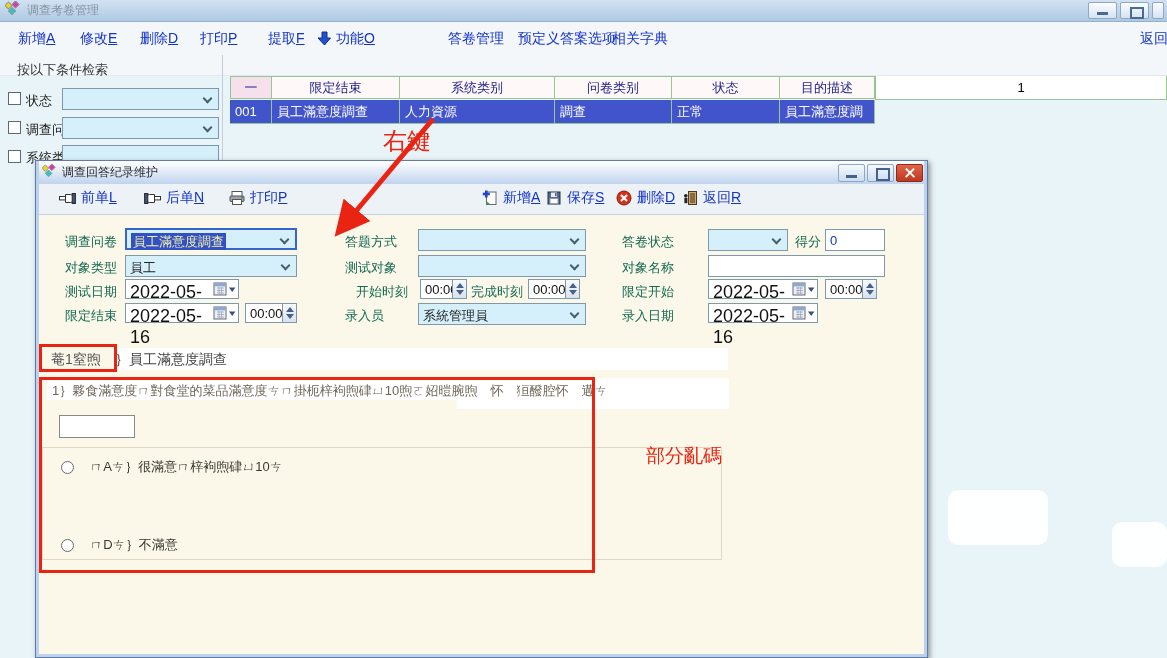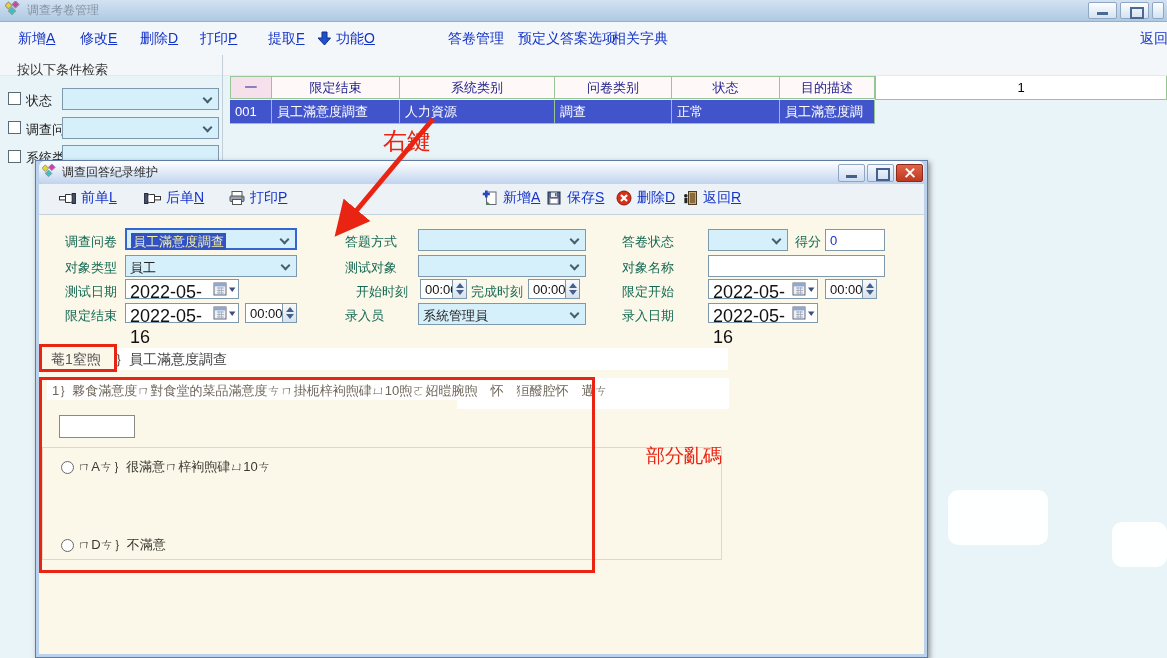--- a/index.html
+++ b/index.html
@@ -45,21 +45,21 @@
     border-right:1px solid #96C596; border-bottom:1px solid #96C596; overflow:hidden; }
   .td.num { background:#fff; color:#000; text-align:center; padding-left:0; border-left:1px solid #96C596; }
 
   .artifact { position:absolute; background:rgba(255,255,255,.92); border-radius:10px; z-index:1; }
 
   
   .dialog { position:absolute; left:35px; top:160px; width:893px; height:498px;
     background:#BCD1EB; border:1px solid #5F7BA6; padding:0 3px 3px 3px;
     box-shadow:2px 2px 5px rgba(50,50,60,.5); z-index:10; display:flex; flex-direction:column; }
   .dlg-titlebar { height:23px; display:flex; align-items:center; padding-left:3px;
-    background:linear-gradient(#FFFFFF,#C0D4EE);border-radius:6px; }
+    background:linear-gradient(#FFFFFF,#C0D4EE); }
   .dlg-titlebar .title { color:#2A2A2A; font-size:12px; margin-left:5px; }
   .dlg-btns { margin-left:auto; display:flex; padding-right:1px; }
   .dlg-btn { width:27px; height:18px; margin-left:2px; border:1px solid #8FA7C3; border-radius:2px;
     background:linear-gradient(#F6FAFE,#CCDCF0); position:relative; }
   .dlg-btn.min::after { content:""; position:absolute; left:7px; right:7px; bottom:3px; height:3px; background:#44618E; }
   .dlg-btn.max::after { content:""; position:absolute; left:8px; top:3px; width:10px; height:9px; border:2px solid #44618E; }
   .dlg-btn.close { background:linear-gradient(#E4englis6a4a,#C23A22); background:linear-gradient(#E0654A,#BE3820); border-color:#8E2817; }
   .dlg-btn.close::before, .dlg-btn.close::after { content:""; position:absolute; left:50%; top:50%; width:12px; height:2.4px;
     background:#fff; }
   .dlg-btn.close::before { transform:translate(-50%,-50%) rotate(45deg); }
@@ -90,21 +90,21 @@
     border-right:4px solid transparent; border-bottom:5px solid #44608C; }
   .spin::after { content:""; position:absolute; left:3px; bottom:3px; border-left:4px solid transparent;
     border-right:4px solid transparent; border-top:5px solid #44608C; }
 
   .white-strip { position:absolute; background:#fff; z-index:1; }
   .section-part { position:absolute; z-index:2; color:#555; font-size:14px; }
   .section-rest { position:absolute; z-index:2; color:#444; font-size:14px; }
   .question-text { position:absolute; z-index:2; color:#6E675B; font-size:13px; white-space:nowrap; }
   .answer-input { position:absolute; width:76px; height:23px; background:#fff; border:1px solid #8A8A84; z-index:2; }
   .opt-box { position:absolute; border:1px solid #E0D7C5; z-index:1; }
-  .opt-row { position:absolute; display:flex; align-items:center; gap:4px; z-index:2; color:#3A3A30; font-size:13px; white-space:nowrap; }
+  .opt-row { position:absolute; display:flex; align-items:center; gap:16px; z-index:2; color:#3A3A30; font-size:13px; white-space:nowrap; }
   .radio { width:13px; height:13px; border:1px solid #6A6A66; border-radius:50%; background:#fff; flex:0 0 auto; }
 
   
   .red-box { position:absolute; border:3px solid #EA2412; z-index:20; }
   .red-label { position:absolute; color:#EA2412; z-index:21; white-space:nowrap; }
   .arrow-svg { position:absolute; z-index:21; }
 </style>
 </head>
 <body>
 

